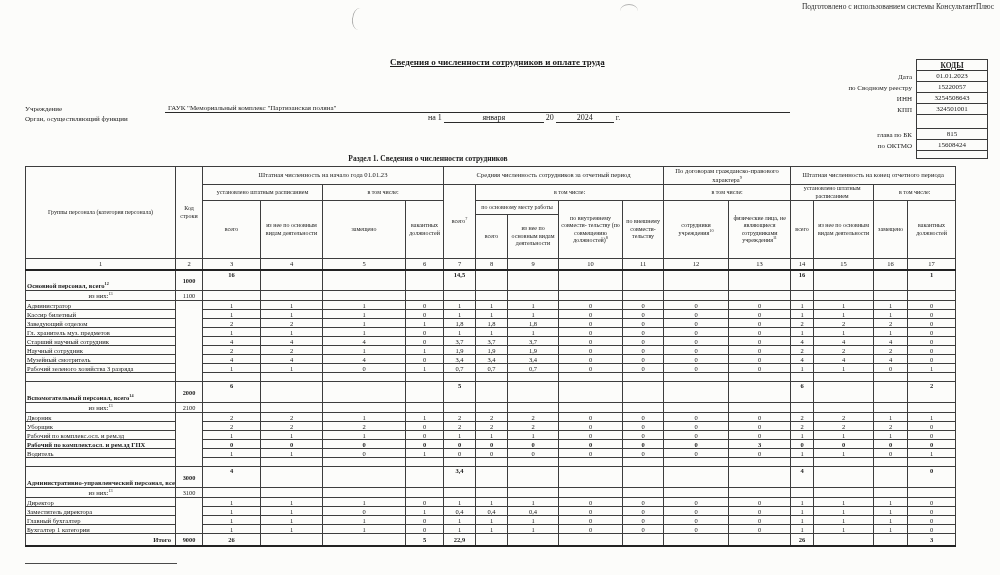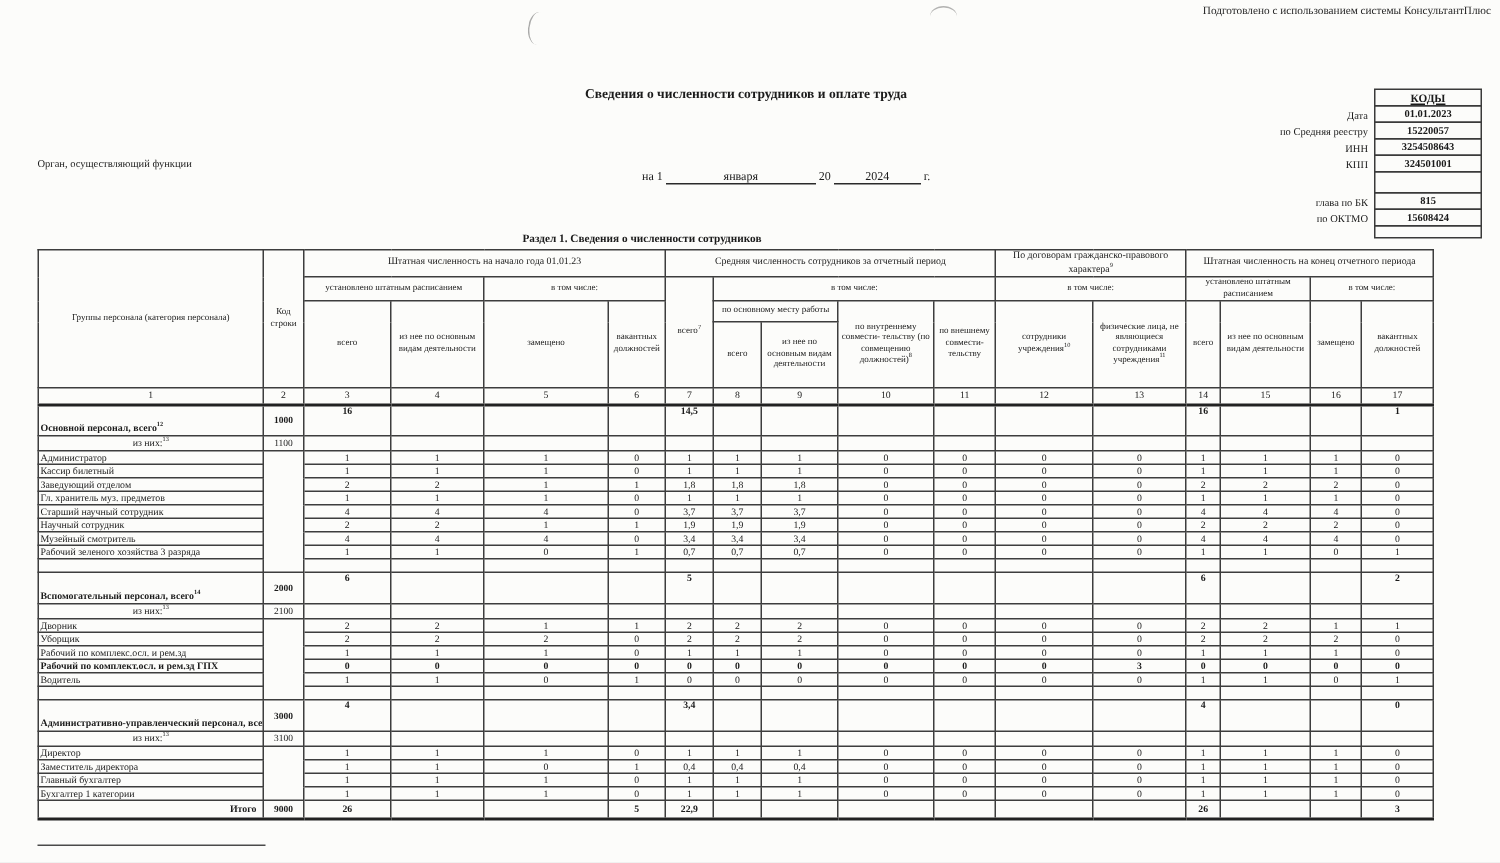--- a/index.html
+++ b/index.html
@@ -1,30 +1,30 @@
 <!DOCTYPE html>
 <html><head>
 <meta charset="utf-8">
 <style>
   html,body{margin:0;padding:0;background:#e9e9e7;}
   .page{position:relative;width:1000px;height:575px;background:#fcfcfa;font-family:"Liberation Serif",serif;color:#1b1b1b;overflow:hidden;margin:0 auto;}
   .note{position:absolute;top:2px;right:6px;font-size:7.5px;color:#2a2a2a;}
   .arc1{position:absolute;left:352px;top:8px;width:13px;height:22px;border-left:1.5px solid rgba(70,70,70,.45);border-radius:50%;transform:rotate(6deg);}
   .arc2{position:absolute;left:620px;top:4px;width:18px;height:13px;border-top:1.5px solid rgba(70,70,70,.4);border-radius:50%;}
-  .doc-title{position:absolute;left:390px;top:57px;font-size:9px;font-weight:bold;}
+  .doc-title{position:absolute;left:390px;top:57px;font-size:9px;font-weight:bold;text-decoration:underline;}
   .date-line{position:absolute;left:428px;top:81px;font-size:8px;}
   .date-line .ul{display:inline-block;border-bottom:1px solid #2a2a2a;text-align:center;}
   .ul-month{width:100px;}
   .ul-year{width:58px;margin-top:32px;}
   .codes-box{position:absolute;left:792px;top:60px;}
   .cbr{display:flex;align-items:center;height:11px;}
   .cbr.gap{height:14px;}
   .cbr.tail{height:8px;}
   .cb-label{width:120px;text-align:right;padding-right:4px;font-size:7px;white-space:nowrap;}
-  .cb-value{width:70px;align-self:stretch;border:1px solid #3a3a3a;margin-top:-1px;display:flex;align-items:center;justify-content:center;font-size:7px;font-weight:bold;}
+  .cb-value{width:70px;align-self:stretch;border:1px solid #3a3a3a;margin-top:-1px;display:flex;align-items:center;justify-content:center;font-size:7px;}
   .cb-value.hdr{font-weight:bold;font-size:7.5px;text-decoration:underline;}
   .org-block{position:absolute;left:25px;top:102px;width:765px;}
   .orb{display:flex;height:10.5px;align-items:flex-end;}
   .or-label{width:140px;font-size:7px;white-space:nowrap;}
   .or-value{flex:1;font-size:7px;padding-left:3px;white-space:nowrap;}
   .or-value.u{border-bottom:1px solid #2a2a2a;}
   .section-heading{position:absolute;left:0;top:154px;width:856px;text-align:center;font-size:7.5px;font-weight:bold;}
   table.main{position:absolute;left:25px;top:166px;width:930px;border-collapse:collapse;table-layout:fixed;border:1.5px solid #333;}
   table.main th,table.main td{border:1px solid #3d3d3d;padding:0 1px;overflow:hidden;}
   thead th{font-weight:normal;font-size:6px;line-height:1.25;text-align:center;vertical-align:middle;}
@@ -72,21 +72,21 @@
   <div class="codes-box">
       <div class="cbr">
         <span class="cb-label"></span>
         <span class="cb-value hdr">КОДЫ</span>
       </div>
       <div class="cbr">
         <span class="cb-label">Дата</span>
         <span class="cb-value">01.01.2023</span>
       </div>
       <div class="cbr">
-        <span class="cb-label">по Средняя реестру</span>
+        <span class="cb-label">по Сводному реестру</span>
         <span class="cb-value">15220057</span>
       </div>
       <div class="cbr">
         <span class="cb-label">ИНН</span>
         <span class="cb-value">3254508643</span>
       </div>
       <div class="cbr">
         <span class="cb-label">КПП</span>
         <span class="cb-value">324501001</span>
       </div>
@@ -102,20 +102,24 @@
         <span class="cb-label">по ОКТМО</span>
         <span class="cb-value">15608424</span>
       </div>
       <div class="cbr tail">
         <span class="cb-label"></span>
         <span class="cb-value"></span>
       </div>
     </div>
 
   <div class="org-block">
+      <div class="orb">
+        <span class="or-label">Учреждение</span>
+        <span class="or-value u">ГАУК "Мемориальный комплекс "Партизанская поляна"</span>
+      </div>
       <div class="orb">
         <span class="or-label">Орган, осуществляющий функции</span>
         <span class="or-value"></span>
       </div>
     </div>
 
   <div class="section-heading">Раздел 1. Сведения о численности сотрудников</div>
 
   <table class="main">
     <colgroup>

